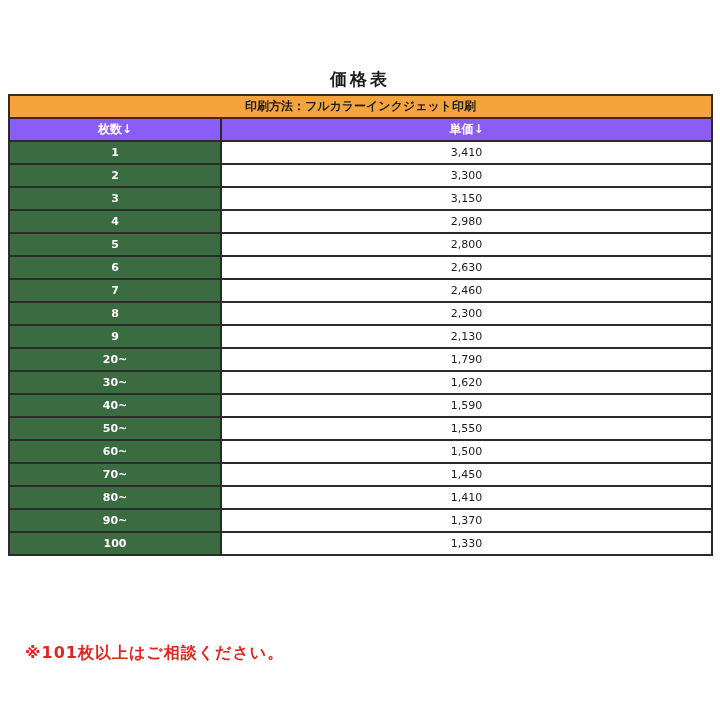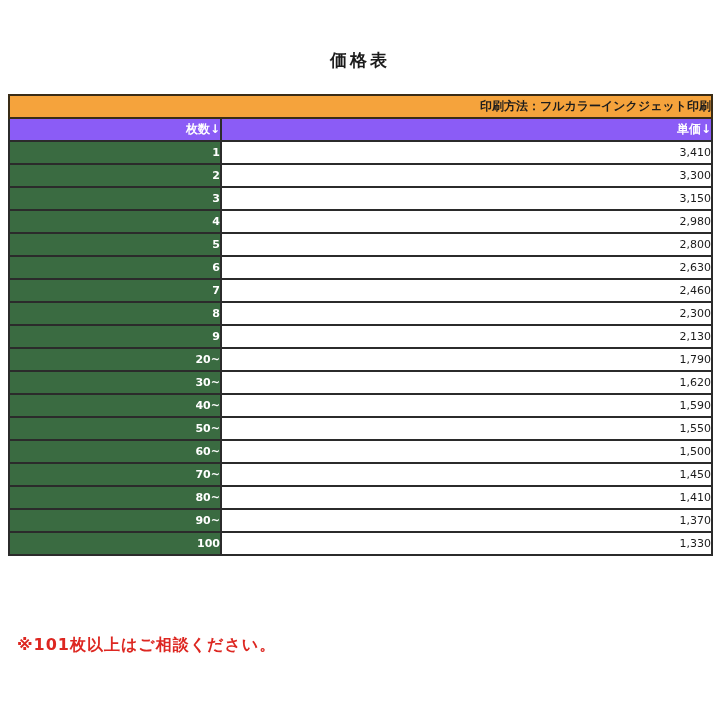--- a/index.html
+++ b/index.html
@@ -5,40 +5,40 @@
   * { box-sizing: border-box; }
   html, body {
     margin: 0; padding: 0;
     width: 720px; height: 720px;
     background: #ffffff;
     font-family: "DejaVu Sans", "Liberation Sans", sans-serif;
     position: relative;
   }
   .title {
     position: absolute;
-    top: 49px; left: 0;
+    top: 68px; left: 0;
     width: 720px;
     margin: 0;
     text-align: center;
     font-size: 17px;
     font-weight: bold;
     letter-spacing: 3px;
     color: #1b1b1b;
   }
   table.price-table {
     position: absolute;
     top: 94px; left: 8px;
     width: 703px;
     border-collapse: collapse;
     table-layout: fixed;
   }
   .price-table th, .price-table td {
     height: 23px;
     padding: 0;
-    text-align: right;
+    text-align: center;
     vertical-align: middle;
     border: 2px solid #2b2b2b;
   }
   .price-table col.c-qty   { width: 212px; }
   .price-table col.c-price { width: 491px; }
   th.method {
     background: #F5A33C;
     color: #1d1d1d;
     font-size: 12px;
     font-weight: bold;
@@ -59,21 +59,21 @@
   td.price {
     background: #ffffff;
     color: #1a1a1a;
     font-size: 11px;
     font-weight: normal;
     border-radius: 9px;
   }
   .note {
     position: absolute;
     top: 627px; left: 9px;
-    margin: 8px;
+    margin: 16px;
     color: #DD2721;
     font-size: 16px;
     font-weight: bold;
     letter-spacing: 1px;
   }
 </style>
 </head>
 <body>
 
 <h1 class="title">価格表</h1>

